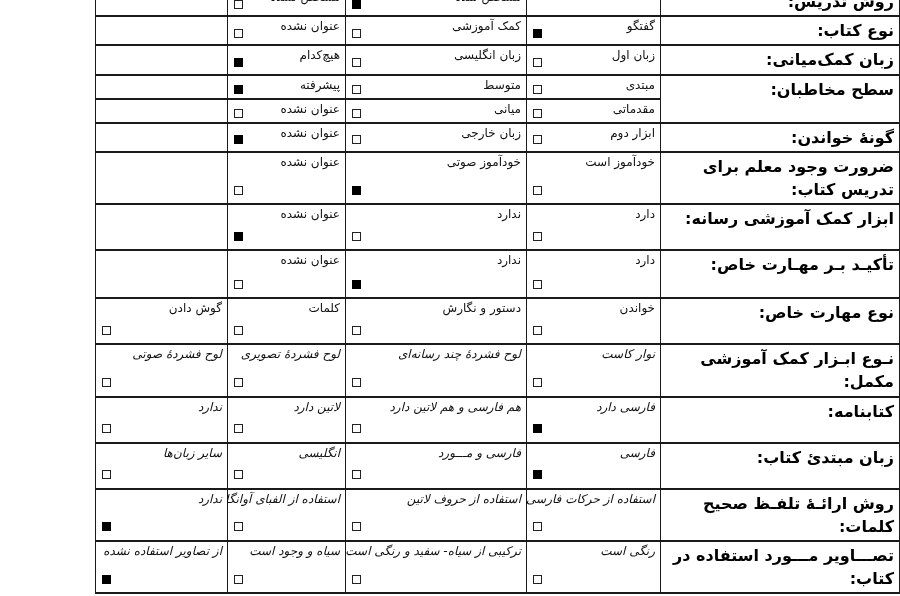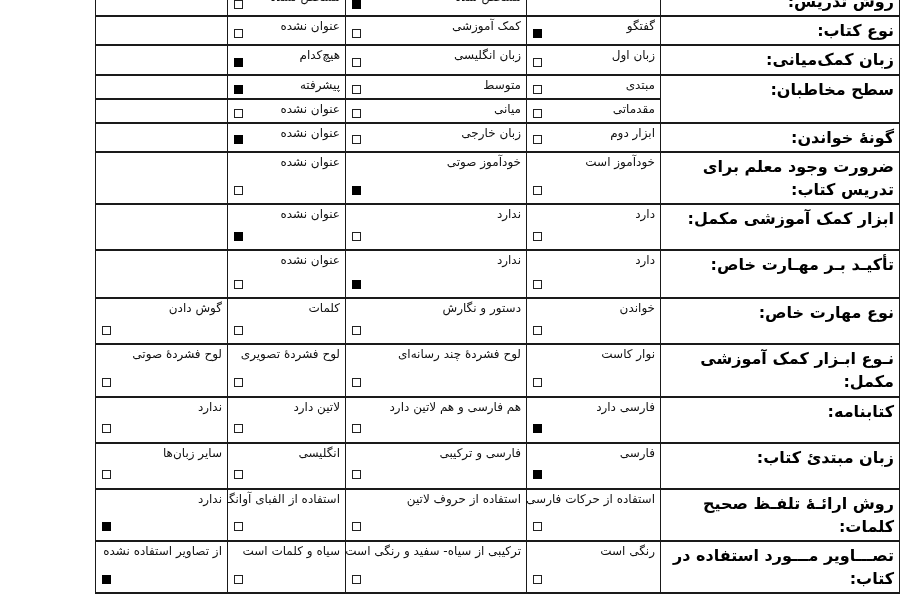--- a/index.html
+++ b/index.html
@@ -45,21 +45,21 @@
     color:#111;
     margin-top:38px;
   }
   td.opt .otxt{
     display:block;
     text-align:right;
     white-space:nowrap;
     padding-left:22px;
   }
   
-  td.opt.wrapbox .otxt{padding-left:0;}
+  td.opt.wrapbox .otxt{padding-left:0;font-style:italic;}
   .box{
     display:inline-block;
     width:9px;height:9px;
     border:1.4px solid #222;
     background:#fff;
     box-sizing:border-box;
     vertical-align:middle;
   }
   .box.on{background:#000;border-color:#000;}
   .boxwrap{
@@ -220,21 +220,21 @@
           <td class="opt lowbox">
             <span class="otxt">عنوان نشده</span>
             <span class="boxwrap"><span class="box"></span></span>
           </td>
           <td class="opt lowbox">
             <span class="otxt"></span>
           </td>
         </tr>
         <tr style="height: 46px;">
           <td class="lbl">
-            <span class="ltxt">ابزار کمک آموزشی مکمل:</span>
+            <span class="ltxt">ابزار کمک آموزشی رسانه:</span>
           </td>
           <td class="opt lowbox">
             <span class="otxt">دارد</span>
             <span class="boxwrap"><span class="box"></span></span>
           </td>
           <td class="opt lowbox">
             <span class="otxt">ندارد</span>
             <span class="boxwrap"><span class="box"></span></span>
           </td>
           <td class="opt lowbox">
@@ -330,21 +330,21 @@
         </tr>
         <tr style="height: 46px;">
           <td class="lbl">
             <span class="ltxt">زبان مبتدیٔ کتاب:</span>
           </td>
           <td class="opt wrapbox lowbox">
             <span class="otxt">فارسی</span>
             <span class="boxwrap"><span class="box on"></span></span>
           </td>
           <td class="opt wrapbox lowbox">
-            <span class="otxt">فارسی و ترکیبی</span>
+            <span class="otxt">فارسی و مـــورد</span>
             <span class="boxwrap"><span class="box"></span></span>
           </td>
           <td class="opt wrapbox lowbox">
             <span class="otxt">انگلیسی</span>
             <span class="boxwrap"><span class="box"></span></span>
           </td>
           <td class="opt wrapbox lowbox">
             <span class="otxt">سایر زبان‌ها</span>
             <span class="boxwrap"><span class="box"></span></span>
           </td>
@@ -376,21 +376,21 @@
           </td>
           <td class="opt wrapbox lowbox">
             <span class="otxt">رنگی است</span>
             <span class="boxwrap"><span class="box"></span></span>
           </td>
           <td class="opt wrapbox lowbox">
             <span class="otxt">ترکیبی از سیاه- سفید و رنگی است</span>
             <span class="boxwrap"><span class="box"></span></span>
           </td>
           <td class="opt wrapbox lowbox">
-            <span class="otxt">سیاه و کلمات است</span>
+            <span class="otxt">سیاه و وجود است</span>
             <span class="boxwrap"><span class="box"></span></span>
           </td>
           <td class="opt wrapbox lowbox">
             <span class="otxt">از تصاویر استفاده نشده</span>
             <span class="boxwrap"><span class="box on"></span></span>
           </td>
         </tr>
       </tbody>
   </table>
 </div>

